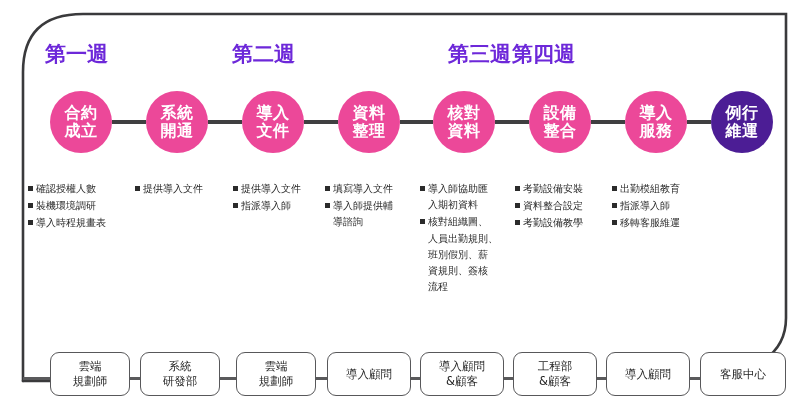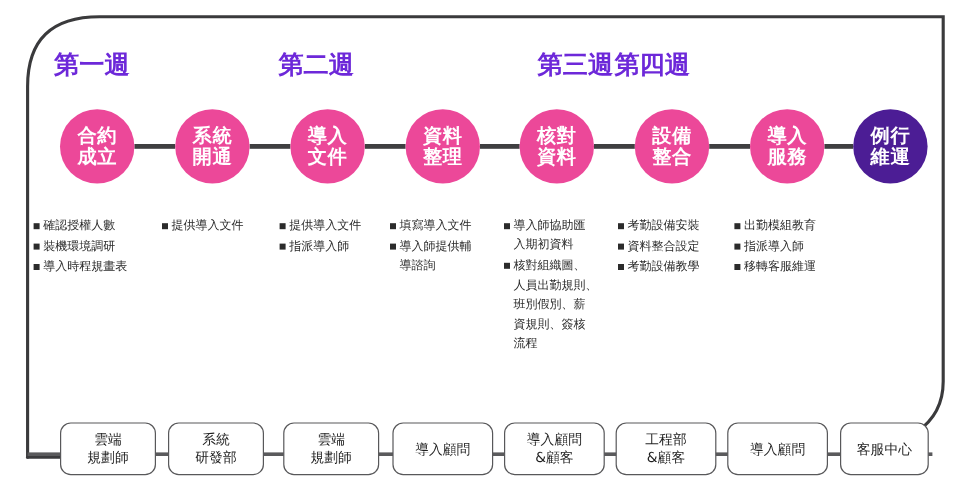--- a/index.html
+++ b/index.html
@@ -240,18 +240,18 @@
         <span class="ln">導入顧問</span>
         <span class="ln">&amp;顧客</span>
       </div>
       <div class="owner-box" style="left: 513px; width: 84px;">
         <span class="ln">工程部</span>
         <span class="ln">&amp;顧客</span>
       </div>
       <div class="owner-box" style="left: 606px; width: 84px;">
         <span class="ln">導入顧問</span>
       </div>
-      <div class="owner-box" style="left: 700px; width: 74px;">
+      <div class="owner-box" style="left: 700px; width: 86px;">
         <span class="ln">客服中心</span>
       </div>
     </div>
 
 </div>
 
 </body></html>

